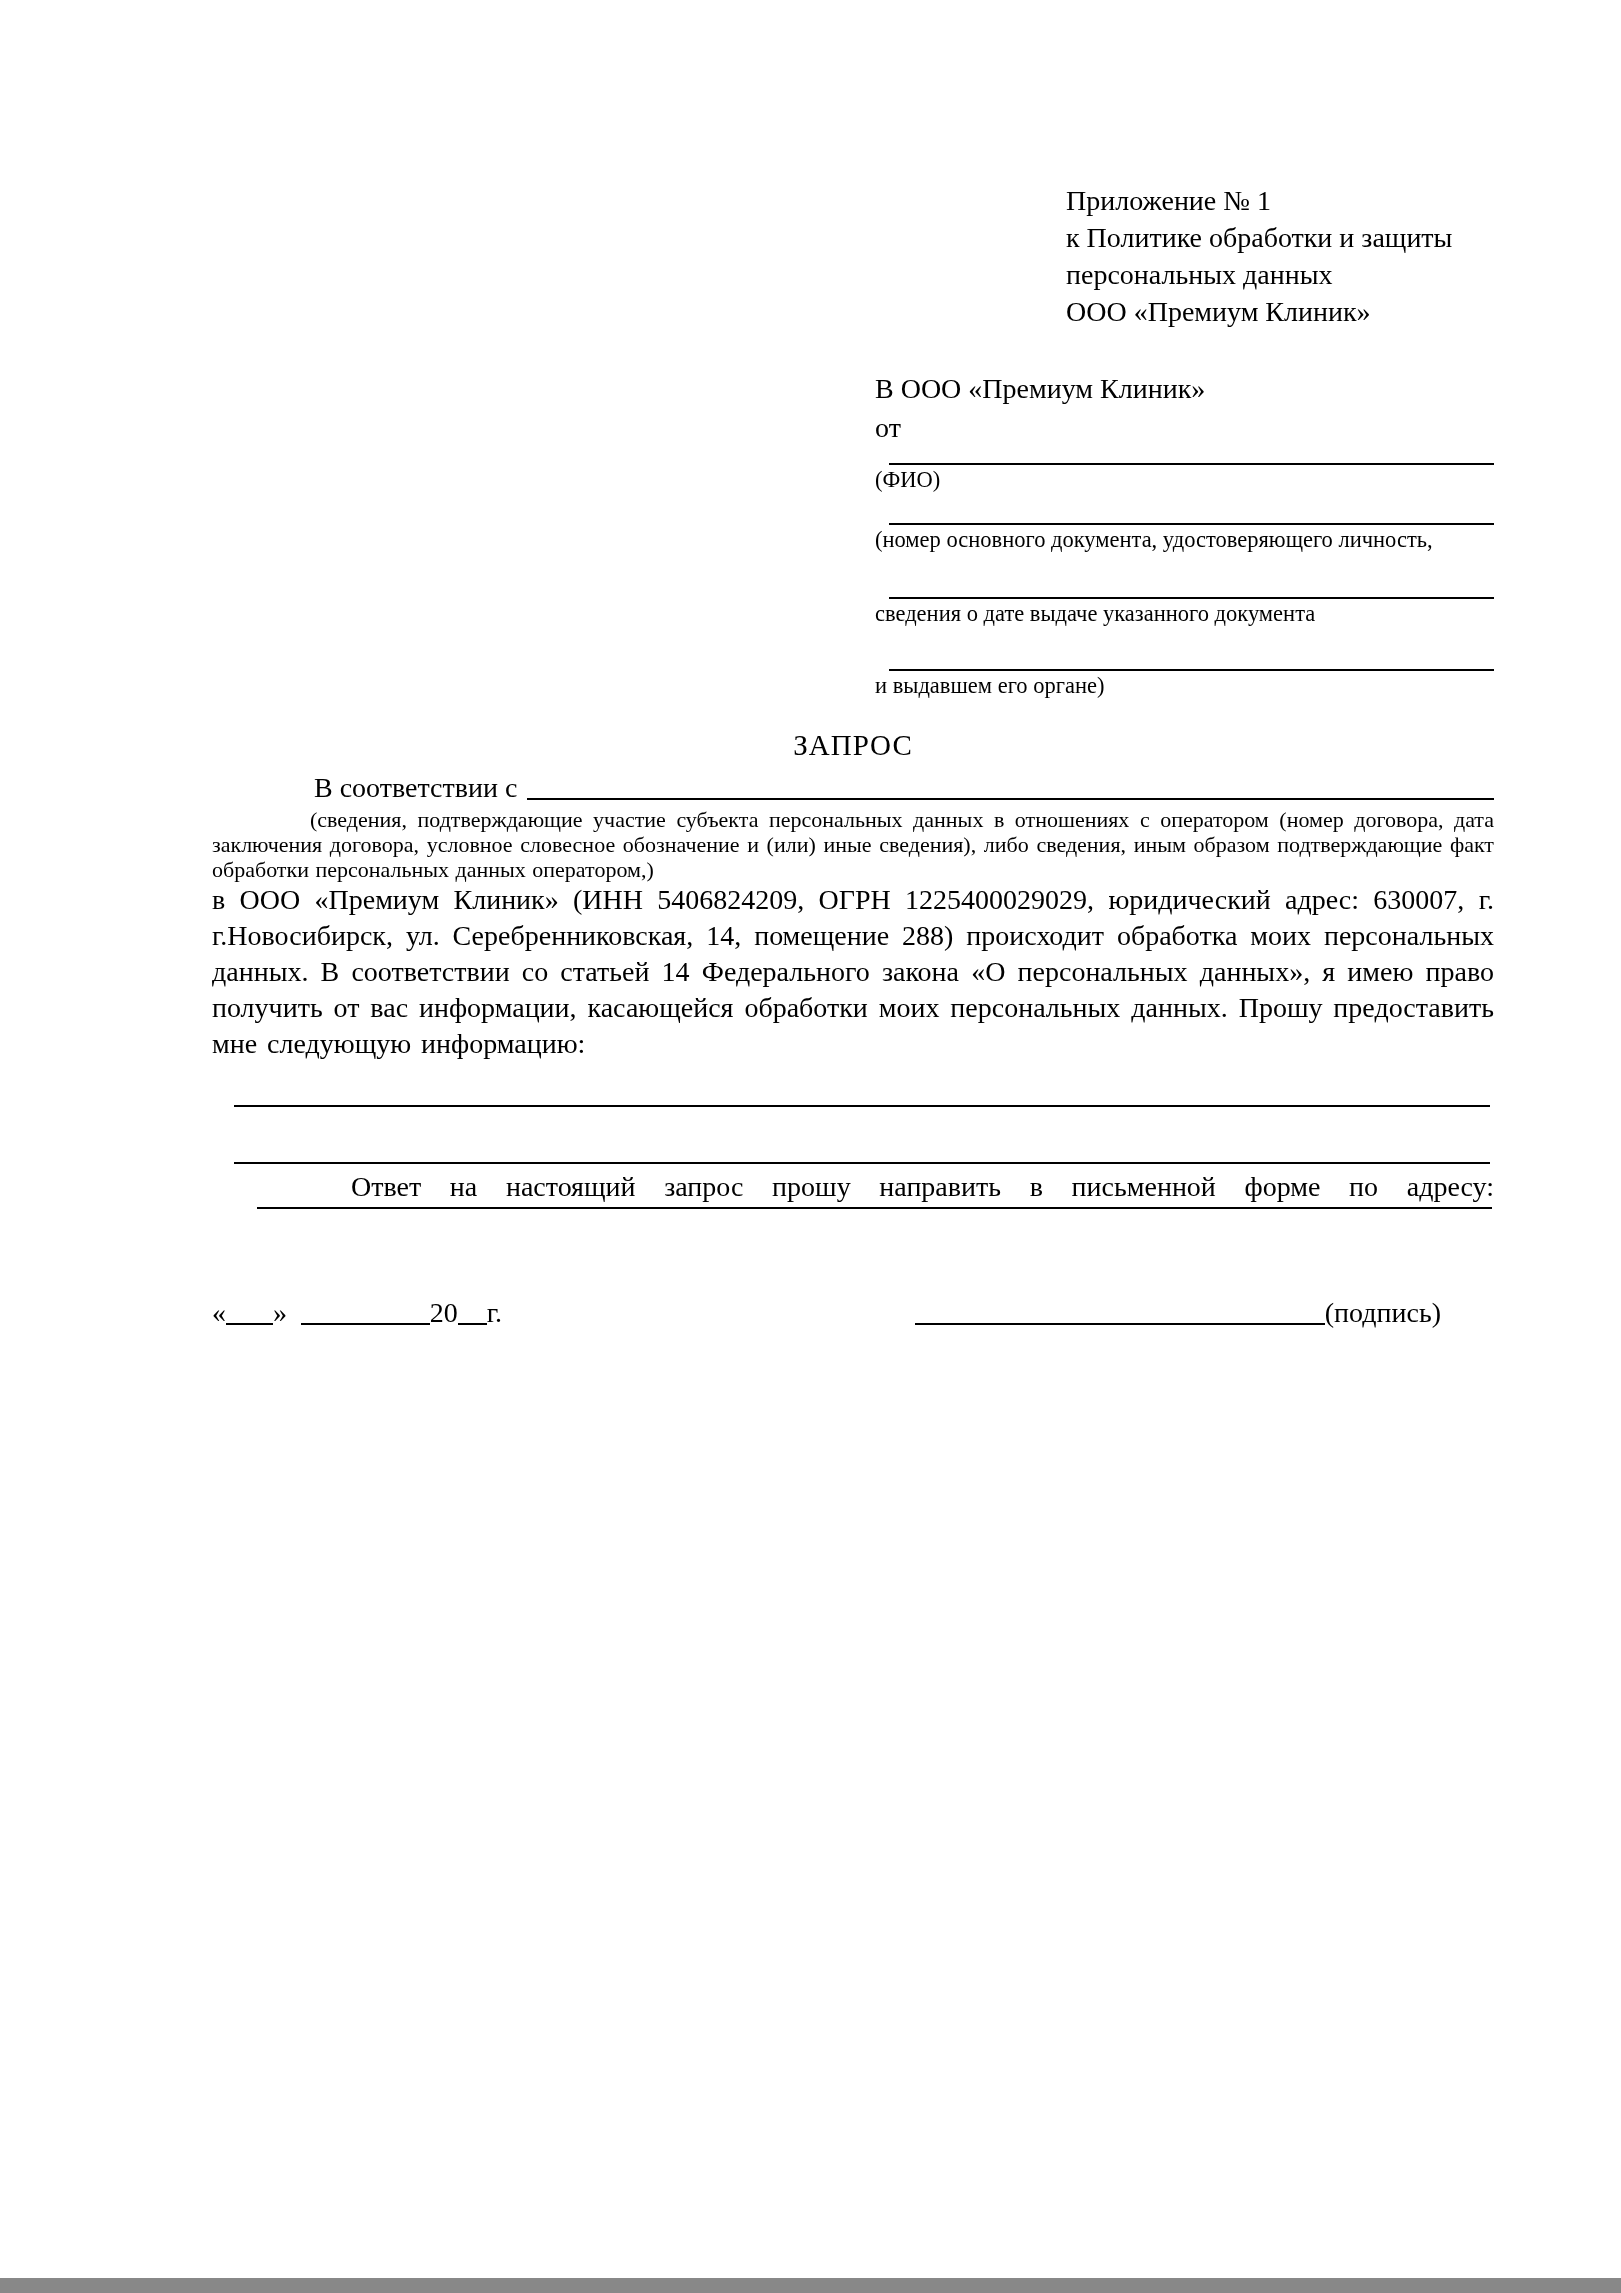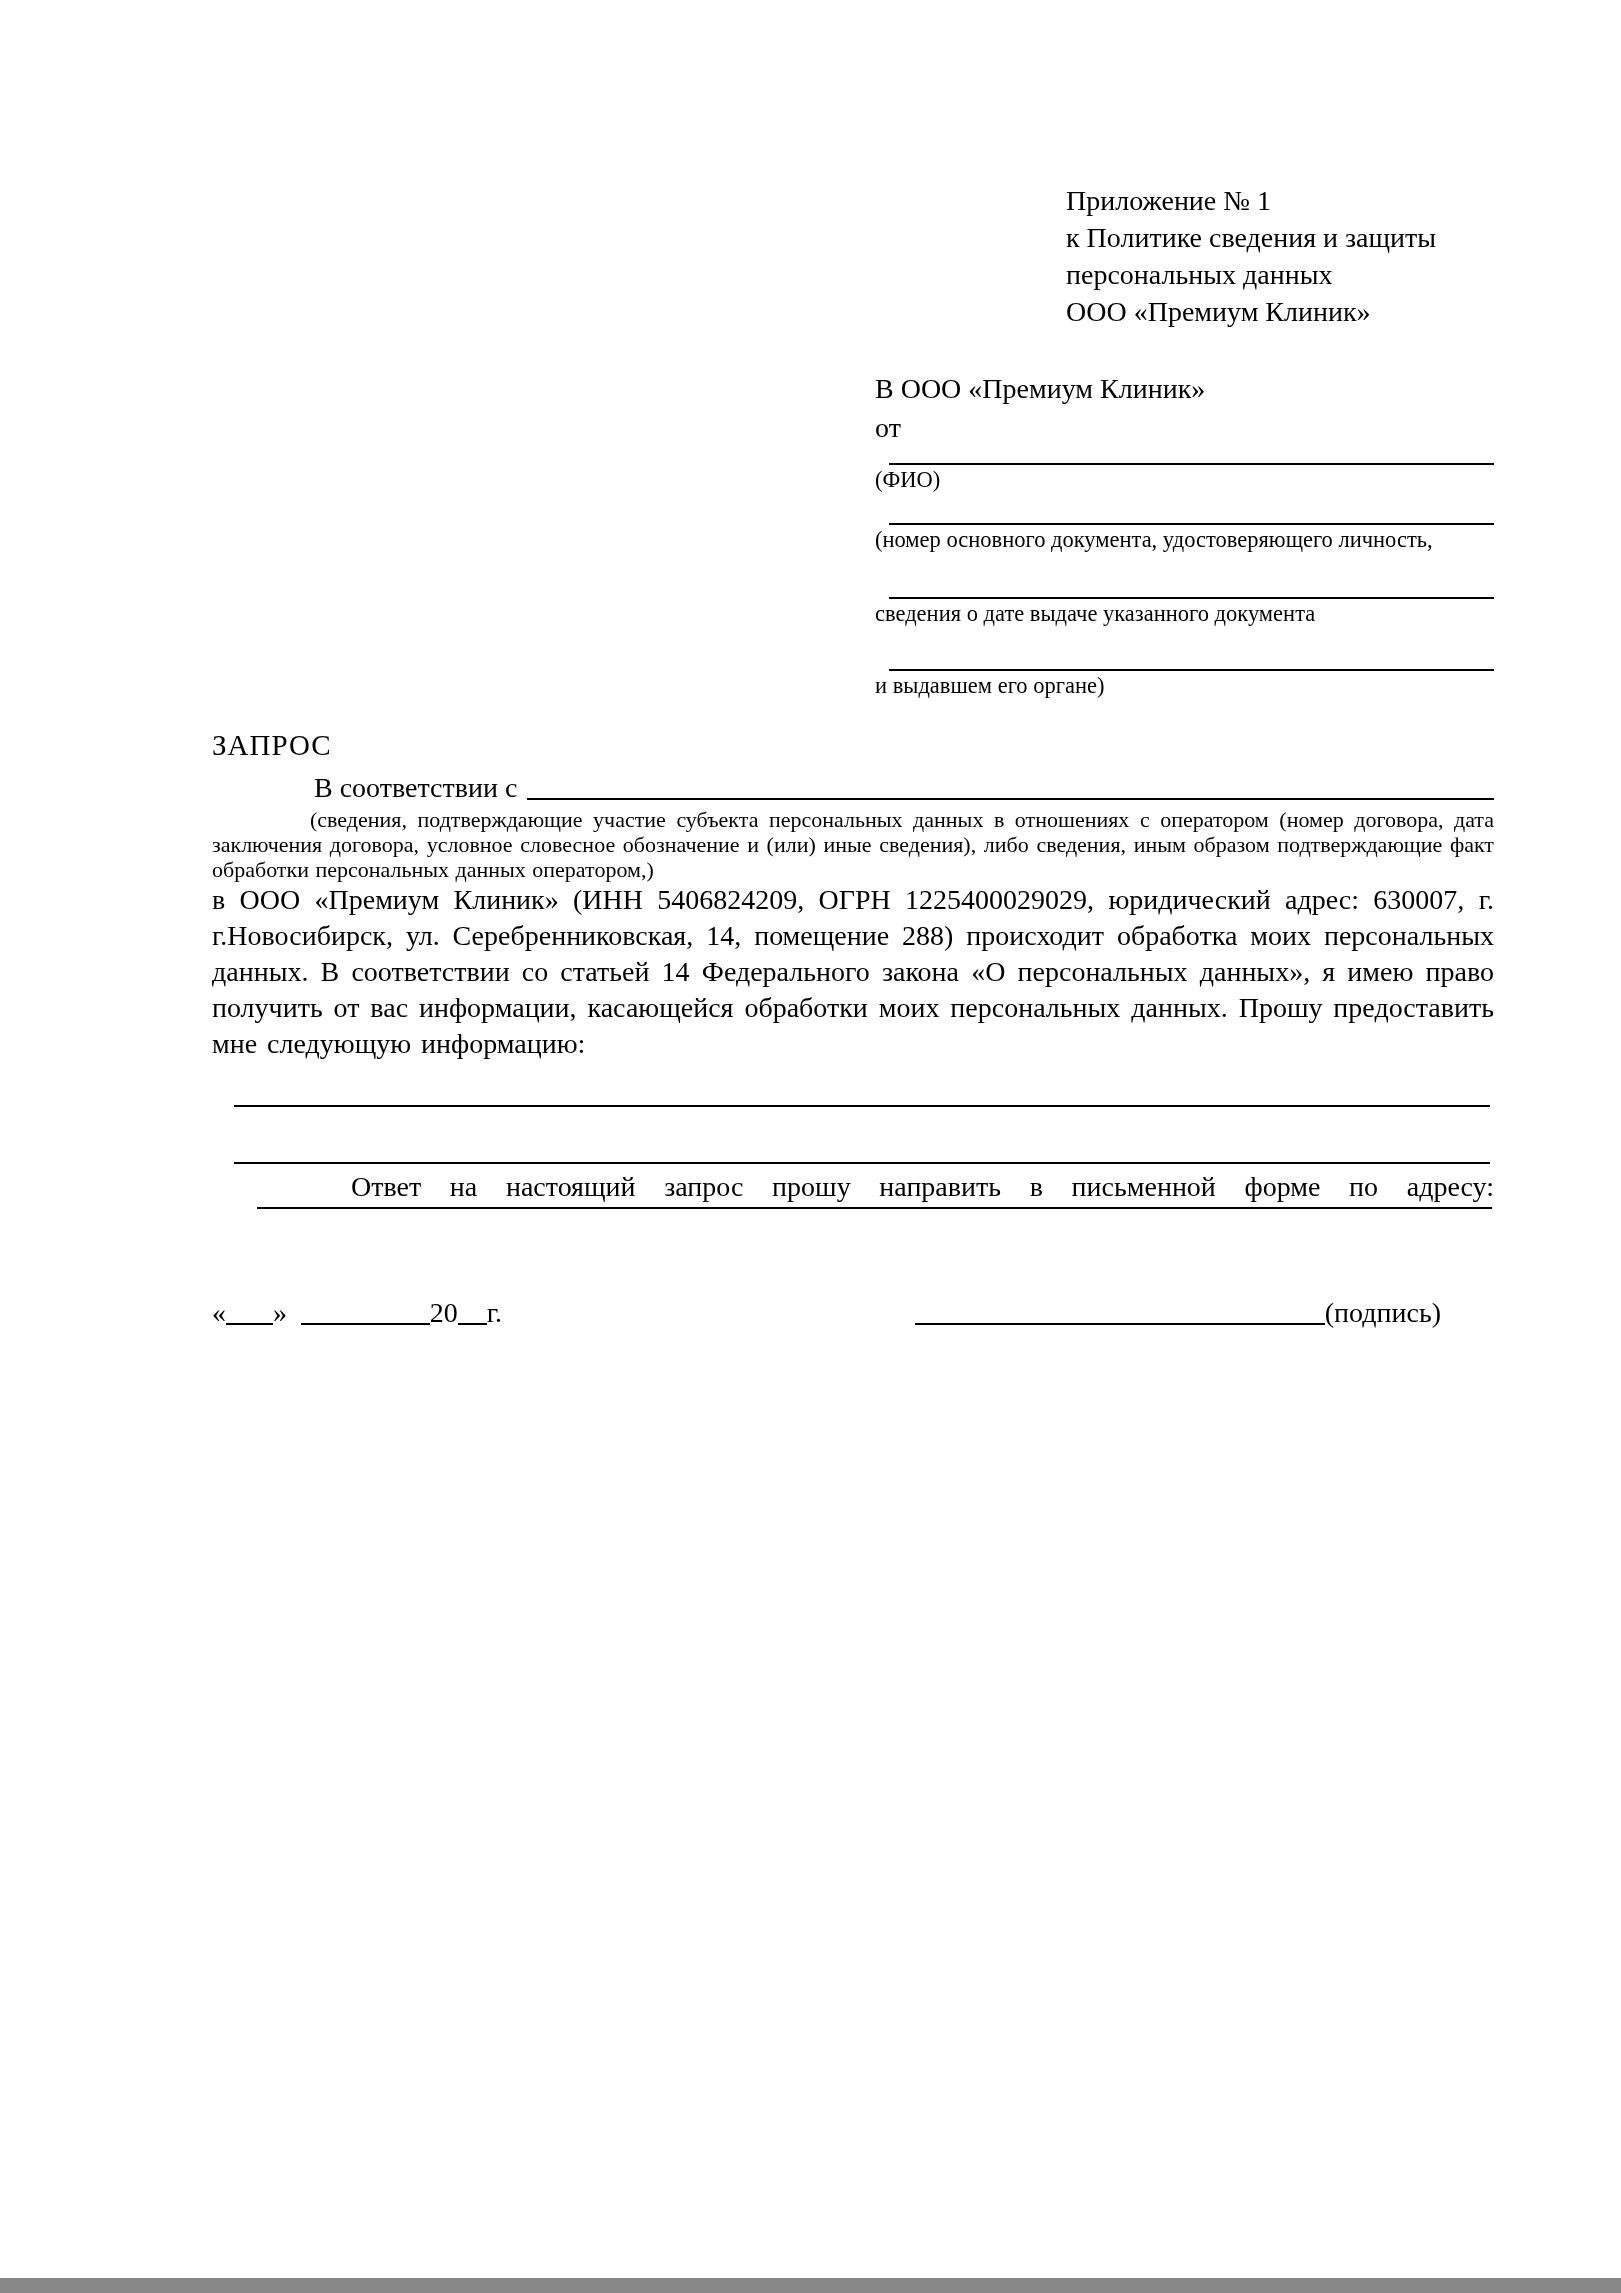--- a/index.html
+++ b/index.html
@@ -15,21 +15,21 @@
   .title{margin-top:31px;text-align:center;font-weight:bold;font-size:31px;line-height:43px;}
   
   .addressee{margin-top:39px;margin-left:663px;width:619px;font-size:28px;}
   .addressee .line{line-height:39px;}
   .blank{border-bottom:2.9px solid #000;height:41px;margin-left:13.7px;}
   .blank.b1{height:15.7px;}
   .blank.b2{height:29px;}
   .blank.b3{height:43px;}
   .cap{font-size:22.5px;line-height:29px;text-align:left;white-space:nowrap;}
   
-  .zapros{margin-top:25.5px;text-align:left;font-size:29px;line-height:41px;letter-spacing:1px;}
+  .zapros{margin-top:25.5px;text-align:center;font-size:29px;line-height:41px;letter-spacing:1px;}
   
   .accordance{margin-top:3.9px;display:flex;align-items:flex-end;font-size:28px;line-height:35px;}
   .accordance .lead{white-space:nowrap;padding-left:102px;}
   .fill-blank{flex:1 1 auto;border-bottom:2.9px solid #000;margin:0 0 4.9px 9.8px;}
   
   .fineprint{margin:2px 0 0 0;font-size:22px;line-height:25px;text-align:justify;text-indent:98px;word-spacing:1px;}
   
   .body-par{margin:0;font-size:28px;line-height:36px;text-align:justify;word-spacing:2.9px;}
   
   .hrline{border-bottom:2.9px solid #000;height:0;margin-left:21.6px;margin-right:3.9px;}
@@ -51,21 +51,21 @@
   .dateline{white-space:nowrap;}
 </style>
 </head>
 <body>
 
 <div class="page">
   <div class="content">
 
     <div class="appendix">
       <div>Приложение № 1</div>
-      <div>к Политике сведения и защиты</div>
+      <div>к Политике обработки и защиты</div>
       <div>персональных данных</div>
       <div>ООО «Премиум Клиник»</div>
     </div>
 
 
     <div class="addressee">
       <div class="line">В ООО «Премиум Клиник»</div>
       <div class="line">от</div>
       <div class="blank b1"></div>
       <div class="cap">(ФИО)</div>

